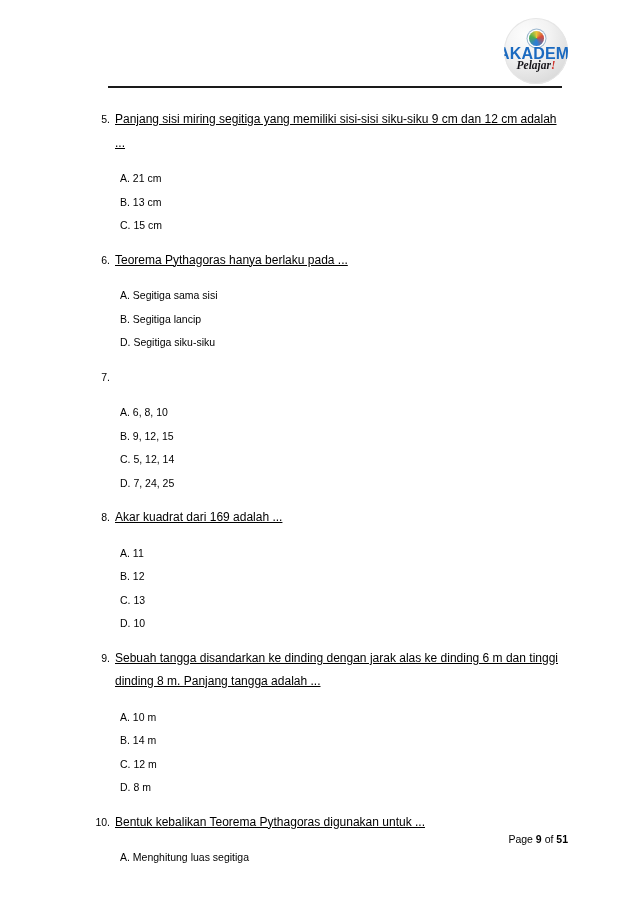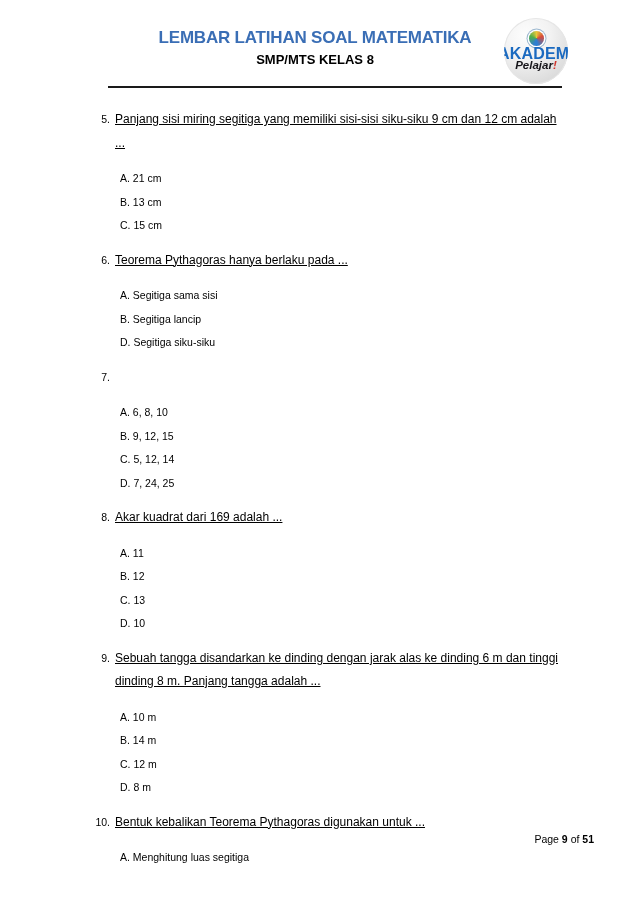--- a/index.html
+++ b/index.html
@@ -81,21 +81,21 @@
     color: #1B6AC0;
     letter-spacing: 0.2px;
     line-height: 11px;
   }
   .logo-pelajar {
     font-size: 11.5px;
     font-weight: bold;
     font-style: italic;
     color: #16151a;
     line-height: 13px;
-    font-family: Liberation Sans, sans-serif;
+    font-family: Liberation Serif, serif;
   }
   .logo-pelajar .bang { color: #D0342C; }
 
   
   .rule {
     position: absolute;
     left: 108px;
     top: 86px;
     width: 454px;
     height: 0;
@@ -143,36 +143,32 @@
     white-space: nowrap;
   }
 
   
   .footer {
     position: absolute;
     left: 0;
     right: 0;
     top: 833px;
     text-align: right;
-    padding-right: 46px;
+    padding-right: 72px;
     font-size: 10.5px;
     color: #000000;
   }
   .footer b { font-weight: bold; }
 </style>
 </head>
 <body>
 
 <div class="page">
 
   <div class="header">
-    <div class="header-titles">
-      <div class="doc-title">LEMBAR LATIHAN SOAL MATEMATIKA</div>
-      <div class="doc-subtitle">SMP/MTS KELAS 8</div>
-    </div>
     <div class="logo">
       <div class="logo-globe"></div>
       <div class="logo-akademi">AKADEMI</div>
       <div class="logo-pelajar"><span>Pelajar</span><span class="bang">!</span></div>
     </div>
   </div>
 
   <div class="rule"></div>
 
   <div class="content">

